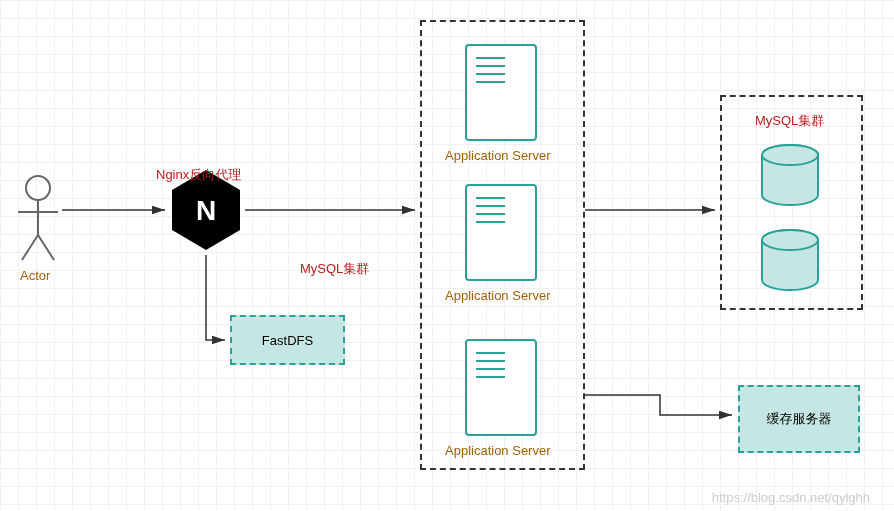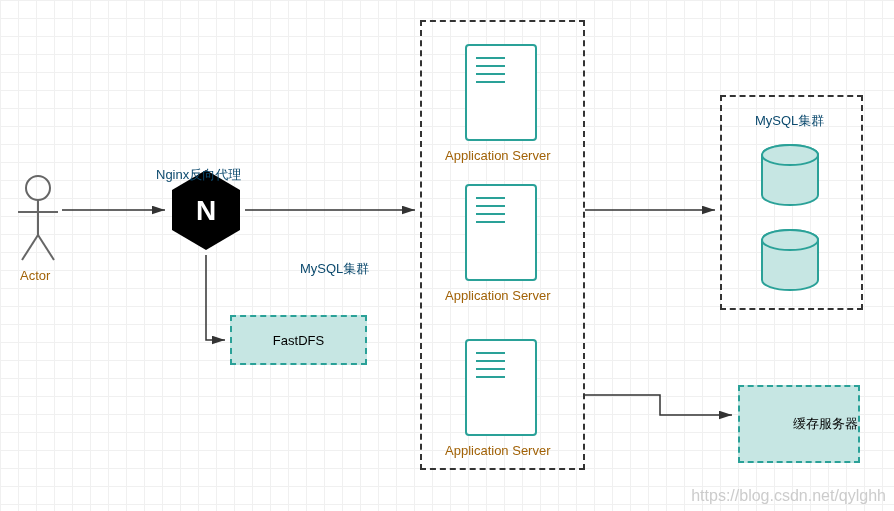--- a/index.html
+++ b/index.html
@@ -1,21 +1,21 @@
 <!DOCTYPE html>
 <html><head>
 <meta charset="utf-8">
 <style>
 *{box-sizing:border-box;margin:0;padding:0}
 body{width:894px;height:511px;position:relative;font-family:Arial,sans-serif;font-size:13px;background:#fff;background-image:linear-gradient(#f0f0f0 1px,transparent 1px),linear-gradient(90deg,#f0f0f0 1px,transparent 1px);background-size:18px 18px;overflow:hidden}
 .label{position:absolute;text-align:center;color:#a16207}
-.red{color:#0c4a6e}
+.red{color:#b91c1c}
 .dashed-box{position:absolute;border:2px dashed #333}
 .teal-box{position:absolute;border:2px dashed #2aa198;background:#c6e6e3}
-.watermark{position:absolute;right:8px;bottom:6px;color:#ccc;font-size:16px}
+.watermark{position:absolute;right:24px;bottom:6px;color:#ccc;font-size:13px}
 svg{position:absolute;top:0;left:0;pointer-events:none}
 </style>
 </head>
 <body>
 
 <svg width="894" height="511">
 
   <g stroke="#666" stroke-width="2" fill="none">
     <circle cx="38" cy="188" r="12"></circle>
     <line x1="38" y1="200" x2="38" y2="235"></line>
@@ -86,24 +86,24 @@
 
 <div class="label red" style="left:156px;top:166px">Nginx反向代理</div>
 
 <div class="dashed-box" style="left:420px;top:20px;width:165px;height:450px"></div>
 <div class="label red" style="left:300px;top:260px">MySQL集群</div>
 
 <div class="label" style="left:445px;top:148px">Application Server</div>
 <div class="label" style="left:445px;top:288px">Application Server</div>
 <div class="label" style="left:445px;top:443px">Application Server</div>
 
-<div class="teal-box" style="left:230px;top:315px;width:137px;height:50px;display:flex;align-items:center;justify-content:center">
+<div class="teal-box" style="left:230px;top:315px;width:115px;height:50px;display:flex;align-items:center;justify-content:center">
   <span>FastDFS</span>
 </div>
 
 <div class="dashed-box" style="left:720px;top:95px;width:143px;height:215px"></div>
 <div class="label red" style="left:755px;top:112px">MySQL集群</div>
 
-<div class="teal-box" style="left:738px;top:385px;width:122px;height:78px;display:flex;align-items:center;justify-content:flex-end">
+<div class="teal-box" style="left:738px;top:385px;width:122px;height:68px;display:flex;align-items:center;justify-content:center">
   <span>缓存服务器</span>
 </div>
 
 <div class="watermark">https://blog.csdn.net/qylghh</div>
 
 </body></html>

